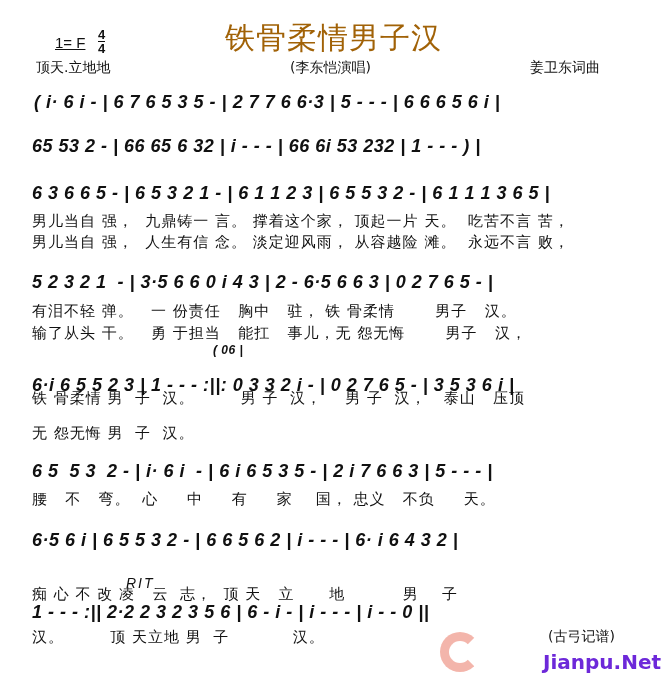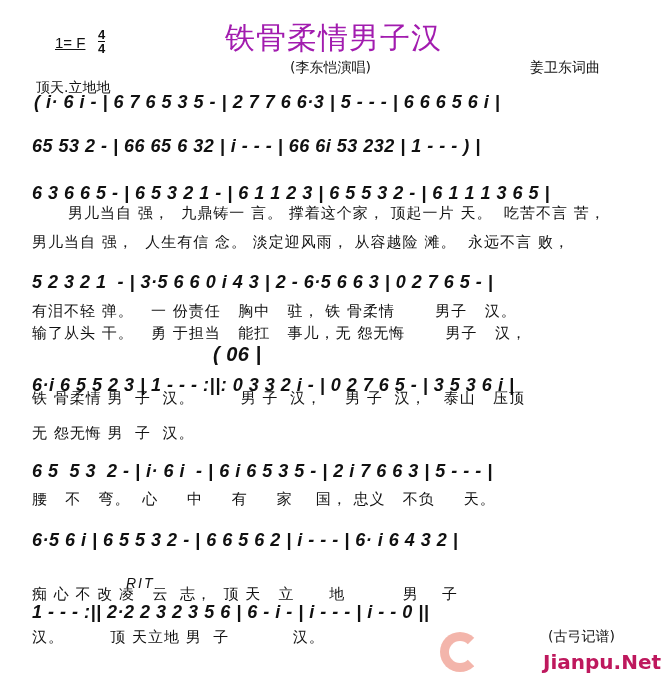--- a/index.html
+++ b/index.html
@@ -3,59 +3,59 @@
 <meta charset="utf-8">
 <style>
   html, body { margin: 0; padding: 0; background: #ffffff; }
   body { width: 671px; height: 682px; position: relative; overflow: hidden;
          font-family: "DejaVu Sans", "Liberation Sans", sans-serif; color: #111; }
   .abs { position: absolute; white-space: pre; }
   .key { left: 55px; top: 34px; font-size: 15px; font-family: "Liberation Sans", sans-serif; text-decoration: underline; }
   .frac { position: absolute; left: 98px; top: 28px; font-size: 13px; line-height: 13px; text-align: center;
           font-family: "Liberation Sans", sans-serif; font-weight: bold; }
   .frac div:first-child { border-bottom: 1px solid #111; }
-  .title { left: 225px; top: 18px; font-size: 30px; color: #a21caf; letter-spacing: 1px;
+  .title { left: 225px; top: 18px; font-size: 30px; color: #a16207; letter-spacing: 1px;
            font-family: "DejaVu Sans", sans-serif; }
   .sub { top: 59px; font-size: 14px; }
   .notes { font-family: "Liberation Sans", sans-serif; font-style: italic; font-weight: bold;
            font-size: 18px; letter-spacing: 0.5px; }
   .lyr { font-size: 15px; letter-spacing: 1px; }
   .rit { font-size: 14px; font-family: "Liberation Sans", sans-serif; letter-spacing: 2px; font-style: italic; }
   .credit { font-size: 14px; }
   .wm { right: 10px; bottom: 8px; font-family: "DejaVu Sans", sans-serif; font-weight: bold;
-        font-size: 20px; color: #be185d; text-align: right; }
+        font-size: 20px; color: #6d28d9; text-align: right; }
   .wm-logo { position: absolute; left: 440px; top: 632px; width: 40px; height: 40px;
              border-radius: 50%; border: 9px solid #f2a99d; border-right-color: transparent;
              box-sizing: border-box; opacity: 0.85; }
 </style>
 </head>
 <body>
 
 <div class="abs key">1= F</div>
 <div class="frac">
   <div>4</div>
   <div>4</div>
 </div>
 <div class="abs title">铁骨柔情男子汉</div>
-<div class="abs sub" style="left:36px;margin-top:20px;">顶天.立地地</div>
+<div class="abs sub" style="left:36px;">顶天.立地地</div>
 <div class="abs sub" style="left:282px;margin-left:8px;">(李东恺演唱)</div>
 <div class="abs sub" style="left:530px;">姜卫东词曲</div>
 
 <div class="abs notes" style="left:34px; top:92px;">( i· 6 i - | 6 7 6 5 3 5 - | 2 7 7 6 6·3 | 5 - - - | 6 6 6 5 6 i |</div>
 
 <div class="abs notes" style="left:32px; top:136px;">65 53 2 - | 66 65 6 32 | i - - - | 66 6i 53 232 | 1 - - - ) |</div>
 
 <div class="abs notes" style="left:32px; top:183px;">6 3 6 6 5 - | 6 5 3 2 1 - | 6 1 1 2 3 | 6 5 5 3 2 - | 6 1 1 1 3 6 5 |</div>
-<div class="abs lyr" style="left:32px; top:204px;margin-left:36px;">男儿当自 强，  九鼎铸一 言。 撑着这个家， 顶起一片 天。  吃苦不言 苦，</div>
+<div class="abs lyr" style="left:32px; top:212px;">男儿当自 强，  九鼎铸一 言。 撑着这个家， 顶起一片 天。  吃苦不言 苦，</div>
 <div class="abs lyr" style="left:32px; top:233px;">男儿当自 强，  人生有信 念。 淡定迎风雨， 从容越险 滩。  永远不言 败，</div>
 
 <div class="abs notes" style="left:32px; top:272px;">5 2 3 2 1  - | 3·5 6 6 0 i 4 3 | 2 - 6·5 6 6 3 | 0 2 7 6 5 - |</div>
 <div class="abs lyr" style="left:32px; top:302px;">有泪不轻 弹。   一 份责任   胸中   驻， 铁 骨柔情       男子   汉。</div>
 <div class="abs lyr" style="left:32px; top:324px;">输了从头 干。   勇 于担当   能扛   事儿，无 怨无悔       男子   汉，</div>
-<div class="abs notes" style="left:213px; top:343px; font-size:20px;">( 06 |</div>
+<div class="abs notes" style="left:213px; top:343px; font-size:12px;">( 06 |</div>
 
 <div class="abs notes" style="left:32px; top:375px;">6·i 6 5 5 2 3 | 1 - - - :||: 0 3 3 2 i - | 0 2 7 6 5 - | 3 5 3 6 i |</div>
 <div class="abs lyr" style="left:32px; top:389px;">铁 骨柔情 男  子  汉。        男 子  汉，    男 子  汉，   泰山   压顶</div>
 <div class="abs lyr" style="left:32px; top:424px;">无 怨无悔 男  子  汉。</div>
 
 <div class="abs notes" style="left:32px; top:461px;">6 5  5 3  2 - | i· 6 i  - | 6 i 6 5 3 5 - | 2 i 7 6 6 3 | 5 - - - |</div>
 <div class="abs lyr" style="left:32px; top:490px;">腰   不   弯。  心     中     有     家    国， 忠义   不负     天。</div>
 
 <div class="abs notes" style="left:32px; top:530px;">6·5 6 i | 6 5 5 3 2 - | 6 6 5 6 2 | i - - - | 6· i 6 4 3 2 |</div>
 <div class="abs lyr" style="left:32px; top:557px;margin-top:28px;">痴 心 不 改 凌   云  志，  顶 天   立      地          男    子</div>

